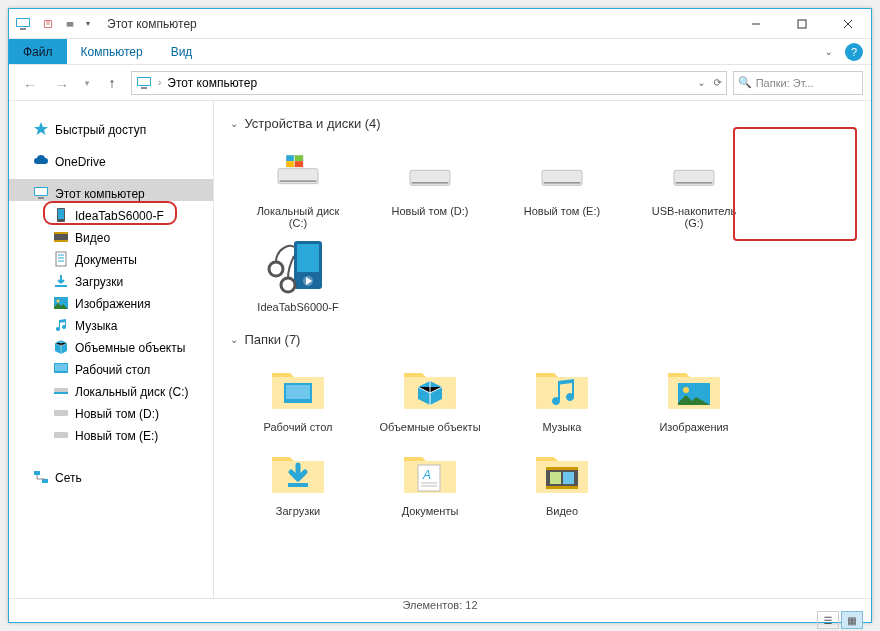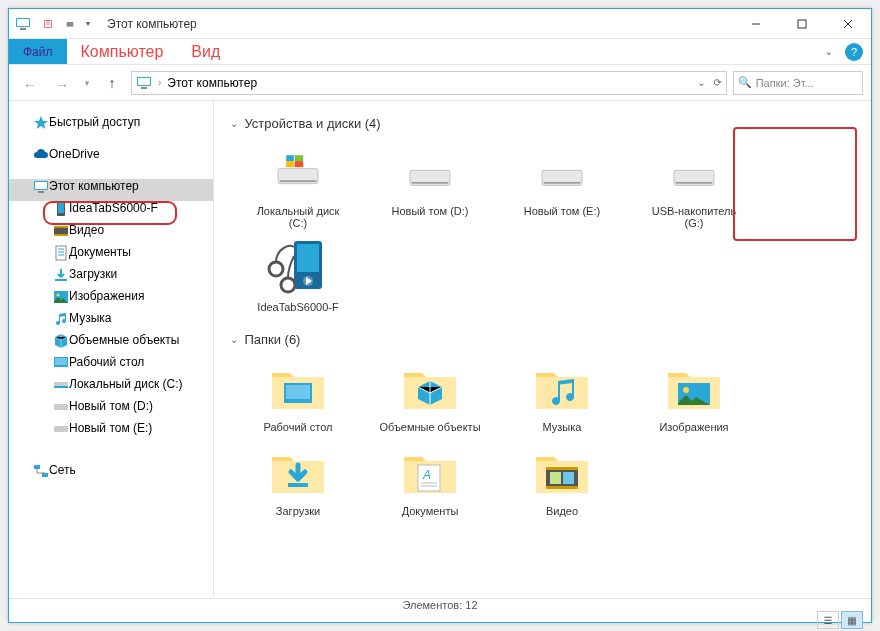--- a/index.html
+++ b/index.html
@@ -9,37 +9,37 @@
   .titlebar-left { display:flex; align-items:center; gap:4px; padding-left:6px; flex:1;}
   .sysicon { width:16px; height:16px; }
   .qat { display:flex; gap:0; margin-left:2px; }
   .qat button { width:22px; height:22px; border:1px solid transparent; background:#fff; display:flex; align-items:center; justify-content:center; font-size:10px; color:#555;}
   .title-text { margin-left:8px; font-size:12px; color:#333; }
   .win-controls { display:flex; }
   .win-controls button { width:46px; height:30px; border:none; background:transparent; color:#333; font-size:11px; display:flex; align-items:center; justify-content:center;}
 
   .ribbon-tabs { height:26px; display:flex; align-items:stretch; border-bottom:1px solid #e5e5e5;}
   .ribbon-left{display:flex;}
-  .tab-file { background:#1e9fd6; color:#4c1d95; padding:0 14px; font-size:12px; display:flex; align-items:center;}
-  .tab { padding:0 14px; font-size:16px; color:#ef4444; display:flex; align-items:center;text-align:right;}
+  .tab-file { background:#1e9fd6; color:#0f172a; padding:0 14px; font-size:12px; display:flex; align-items:center;}
+  .tab { padding:0 14px; font-size:12px; color:#0369a1; display:flex; align-items:center;text-align:right;}
   .ribbon-right{margin-left:auto;display:flex;align-items:center;padding-right:8px;}
   .expand-caret{font-size:10px;color:#666;padding:4px 6px;}
   .help-q{width:18px;height:18px;border-radius:50%;background:#1e9fd6;color:#fff;font-size:11px;display:flex;align-items:center;justify-content:center;margin-left:6px;}
 
   .navbar { height:36px; display:flex; align-items:center; padding:0 8px; gap:6px; border-bottom:1px solid #e5e5e5;}
   .nav-btn { width:26px; height:26px; display:flex; align-items:center; justify-content:center; color:#999; font-size:14px; }
   .nav-btn.enabled{color:#333;}
   .address{flex:1;height:24px;border:1px solid #ccc;display:flex;align-items:center;padding:0 4px;gap:6px;font-size:12px;}
   .address .pc-mini{width:16px;height:16px;}
   .address .chev{margin-left:auto;display:flex;gap:2px;color:#666;font-size:10px;}
   .search{width:130px;height:24px;border:1px solid #ccc;display:flex;align-items:center;padding:0 4px;gap:4px;font-size:11px;color:#888;}
 
   .body { flex:1; display:flex; overflow:hidden;}
   .sidebar { width:205px; border-right:1px solid #e5e5e5; padding:14px 0 8px; font-size:12px; overflow:hidden;}
-  .side-item { height:22px; display:flex; align-items:flex-start; padding-left:24px;}
+  .side-item { height:22px; display:flex; align-items:flex-end; gap:6px; padding-left:24px;}
   .side-item.ind1{padding-left:44px;}
   .side-item.selected{background:#d6d6d6;}
   .side-spacer{height:10px;}
   .side-item .ico{width:16px;height:16px;flex:none;}
   .highlight-red{position:relative;}
   .highlight-red::after{content:"";position:absolute;left:34px;top:0;width:130px;height:20px;border:2px solid #d32f2f;border-radius:9px;pointer-events:none;}
 
   .content { flex:1; padding:10px 16px 4px 16px; overflow:hidden; position:relative;}
   .section-head{display:flex;align-items:center;gap:6px;font-size:13px;color:#333;height:24px;}
   .section-head .chev{color:#666;font-size:10px;}
@@ -318,21 +318,21 @@
                 <circle cx="22" cy="48" r="7" fill="none" stroke="#555" stroke-width="3"></circle>
                 <path d="M10 25C10 12 24 6 28 10M22 41c0-10 4-18 6-22" stroke="#555" stroke-width="2" fill="none"></path>
               </svg>
             </div>
           <span>IdeaTabS6000-F</span>
         </div>
       </div>
 
       <div class="section-head">
         <span class="chev">⌄</span>
-        <span>Папки (6)</span>
+        <span>Папки (7)</span>
       </div>
       <div class="grid">
         <div class="item big">
           <div class="ic">
               <svg class="folder-svg" viewBox="0 0 56 46">
                 <path d="M2 8h18l4 4h30v30a2 2 0 01-2 2H4a2 2 0 01-2-2V8z" fill="#ffd86b"></path>
                 <path d="M2 12h52v30a2 2 0 01-2 2H4a2 2 0 01-2-2V12z" fill="#ffe9a8"></path>
                 <rect x="14" y="18" width="28" height="20" fill="#2aa8d8"></rect>
                 <rect x="16" y="20" width="24" height="14" fill="#6ec6ec"></rect>
               </svg>

